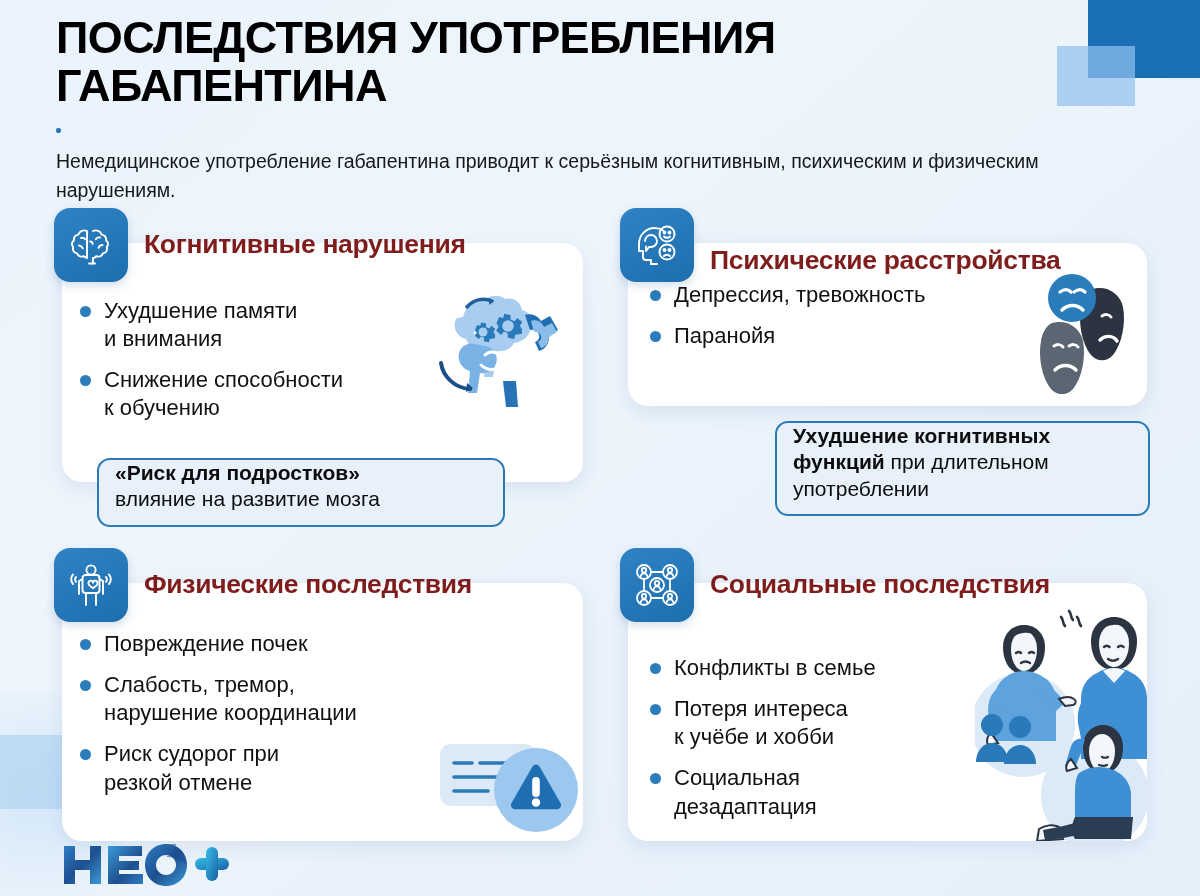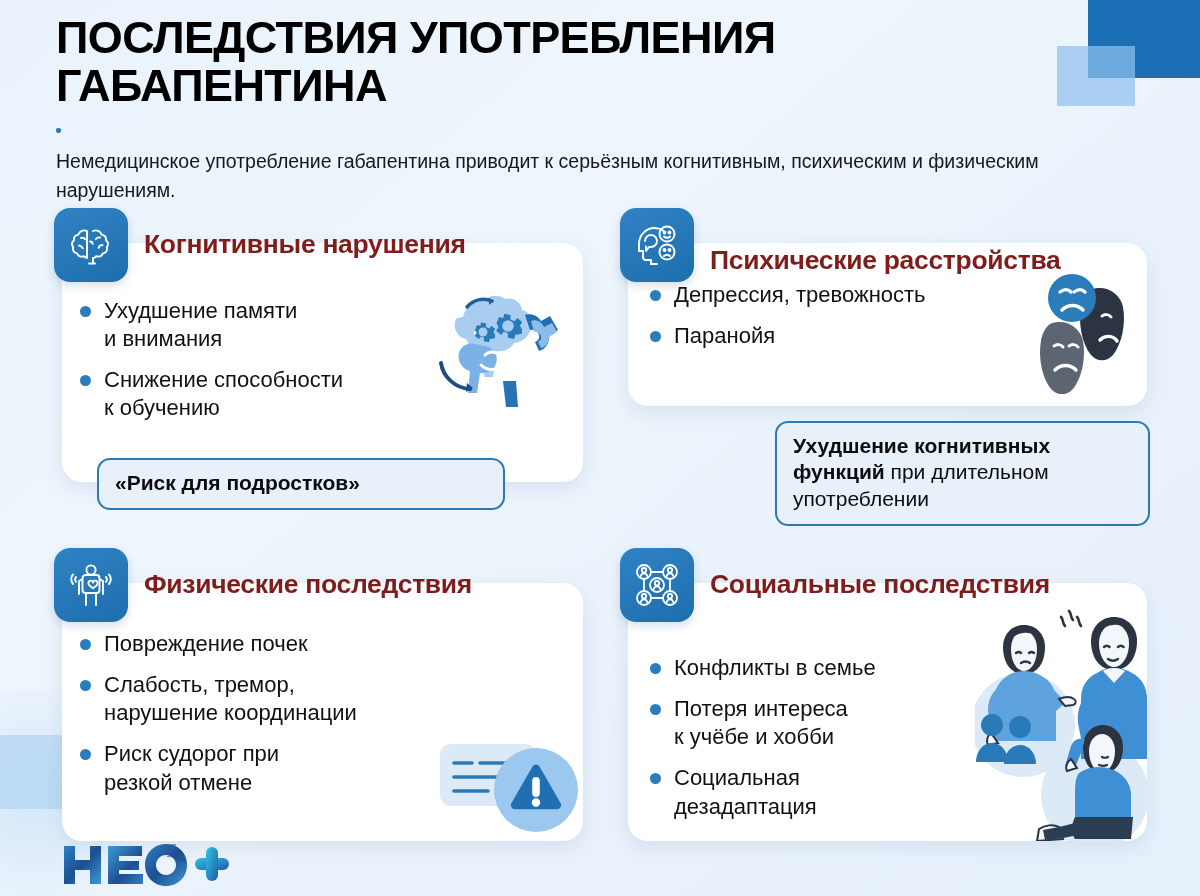--- a/index.html
+++ b/index.html
@@ -99,21 +99,21 @@
   #bullets-mental    { left: 650px; top: 281px; width: 400px; }
   #bullets-physical  { left: 80px; top: 630px; width: 400px; }
   #bullets-social    { left: 650px; top: 612px; width: 330px; margin-top: 42px; }
 
   
   .callout {
     position: absolute; z-index: 6;
     background: #e8f1fa;
     border: 2px solid #2a7ab9;
     border-radius: 13px;
-    padding: 10px 16px 12px 16px;
+    padding: 0 16px 12px 16px;
     font-size: 21px; line-height: 1.26; color: #0d0d0f;
   }
   .callout b { font-weight: 700; }
   #callout-teens { left: 97px; top: 458px; width: 408px; }
   #callout-longterm { left: 775px; top: 421px; width: 375px; }
 
   
   .illus { position: absolute; z-index: 5; }
   #illus-brain-gears { left: 425px; top: 277px; width: 158px; height: 143px; }
   #illus-masks { left: 1020px; top: 272px; width: 128px; height: 122px; }
@@ -190,20 +190,21 @@
     <path d="M106 44c5-2 11 1 13 6l8-4 5 9-8 5c0 5-3 10-8 11l-3-6c2-1 4-3 3-6-1-3-4-5-7-4z" fill="#8cbdea"></path>
     <path d="M42 30c6-7 16-10 25-6" stroke="#1f5f9c" stroke-width="3.5" stroke-linecap="round" fill="none"></path>
     <path d="M64 21l5 3-5 4z" fill="#1f5f9c"></path>
     <path d="M16 86c2 14 14 25 29 26" stroke="#1a4f86" stroke-width="4" stroke-linecap="round" fill="none"></path>
     <path d="M42 106l6 5-7 4z" fill="#1a4f86"></path>
   </svg>
 </div>
 
 <div class="callout" id="callout-teens">
   <b>«Риск для подростков»</b><br>
+  <span>влияние на развитие мозга</span>
 </div>
 
 <div class="card" id="card-mental"></div>
 
 <div class="card-icon" id="icon-mental">
   <svg viewBox="0 0 48 48" fill="none" stroke="#ffffff" stroke-width="1.9" stroke-linecap="round" stroke-linejoin="round">
     <path d="M6 23c0-8.8 7-16 15.6-16 3.1 0 6 .9 8.4 2.5"></path>
     <path d="M6 23v7h4v6c0 1.7 1.3 3 3 3h5v4"></path>
     <path d="M18 43h6"></path>
     <path d="M12 20c0-3.3 2.7-6 6-6s6 2.7 6 6-2.7 6-6 6h-2l-3 4v-4.6"></path>

